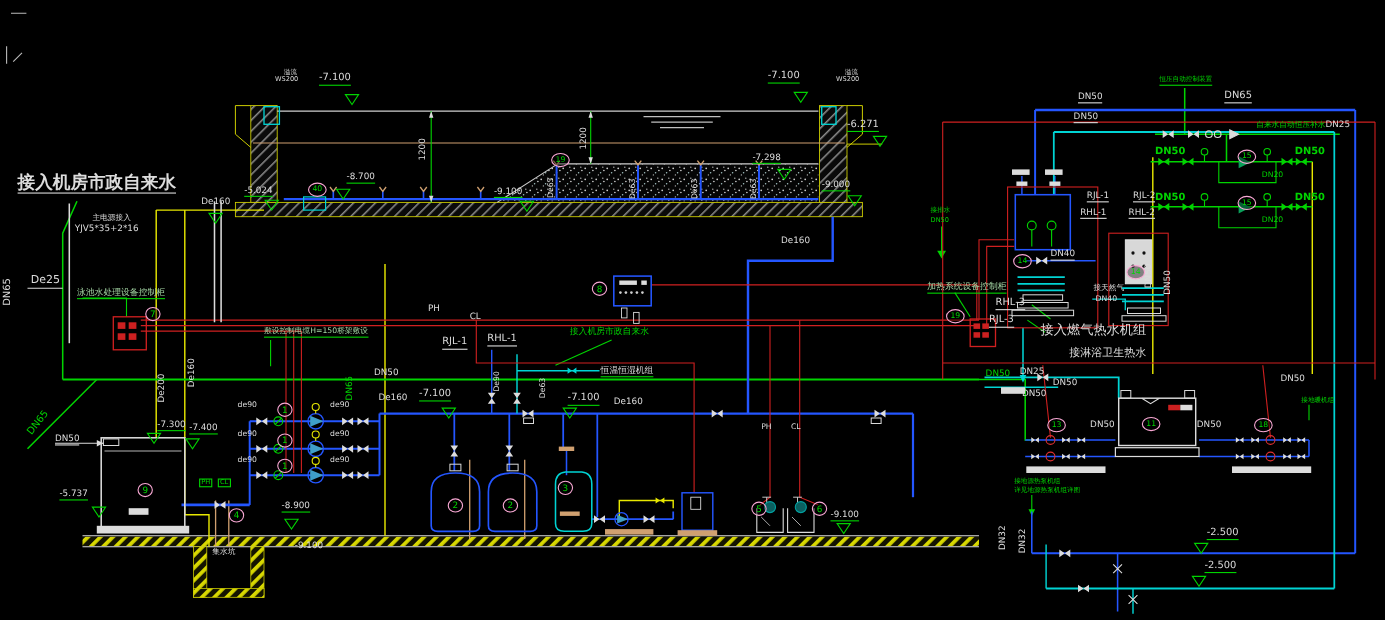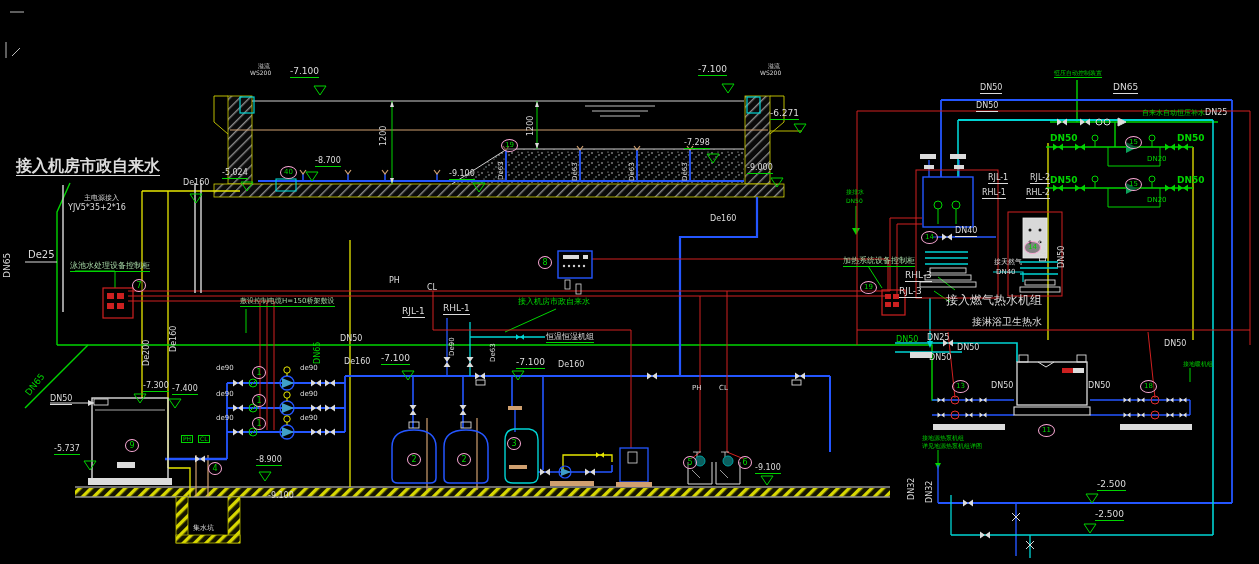--- a/index.html
+++ b/index.html
@@ -505,21 +505,21 @@
       <span class="lbl c-w u-g" style="left: 143px; top: 382px; font-size: 8px;">-7.300</span>
       <span class="lbl c-w u-g" style="left: 172px; top: 385px; font-size: 8px;">-7.400</span>
       <span class="lbl c-w u-g" style="left: 54px; top: 445px; font-size: 8px;">-5.737</span>
       <span class="lbl c-w u-g" style="left: 256px; top: 456px; font-size: 8px;">-8.900</span>
       <span class="lbl c-w" style="left: 268px; top: 492px; font-size: 8px;">-9.100</span>
       <span class="lbl c-w u-g" style="left: 755px; top: 464px; font-size: 8px;">-9.100</span>
       <span class="lbl c-g boxed" style="left: 181px; top: 435px; font-size: 6px;">PH</span>
       <span class="lbl c-g boxed" style="left: 198px; top: 435px; font-size: 6px;">CL</span>
       <span class="lbl c-w" style="left: 692px; top: 385px; font-size: 7px;">PH</span>
       <span class="lbl c-w" style="left: 719px; top: 385px; font-size: 7px;">CL</span>
-      <span class="lbl c-w" style="left: 193px; top: 525px; font-size: 7px;">集水坑</span>
+      <span class="lbl c-w" style="left: 193px; top: 499px; font-size: 7px;">集水坑</span>
       <span class="lbl c-w u-w" style="left: 980px; top: 84px; font-size: 8px;">DN50</span>
       <span class="lbl c-w u-w" style="left: 976px; top: 102px; font-size: 8px;">DN50</span>
       <span class="lbl c-w u-w" style="left: 1113px; top: 83px; font-size: 9px;">DN65</span>
       <span class="lbl c-g u-g" style="left: 1054px; top: 70px; font-size: 6px;">恒压自动控制装置</span>
       <span class="lbl c-g" style="left: 1142px; top: 110px; font-size: 7px;">自来水自动恒压补水</span>
       <span class="lbl c-w" style="left: 1205px; top: 109px; font-size: 8px;">DN25</span>
       <span class="lbl c-g" style="left: 1050px; top: 134px; font-size: 9px; font-weight: bold;">DN50</span>
       <span class="lbl c-g" style="left: 1177px; top: 134px; font-size: 9px; font-weight: bold;">DN50</span>
       <span class="lbl c-g" style="left: 1147px; top: 156px; font-size: 7px;">DN20</span>
       <span class="lbl c-g" style="left: 1050px; top: 176px; font-size: 9px; font-weight: bold;">DN50</span>
@@ -561,21 +561,21 @@
       <span class="tag" style="left: 407px; top: 453px;">2</span>
       <span class="tag" style="left: 457px; top: 453px;">2</span>
       <span class="tag" style="left: 507px; top: 437px;">3</span>
       <span class="tag" style="left: 208px; top: 462px;">4</span>
       <span class="tag" style="left: 683px; top: 456px;">5</span>
       <span class="tag" style="left: 738px; top: 456px;">6</span>
       <span class="tag" style="left: 132px; top: 279px;">7</span>
       <span class="tag" style="left: 538px; top: 256px;">8</span>
       <span class="tag" style="left: 125px; top: 439px;">9</span>
       <span class="tag wide" style="left: 860px; top: 281px;">19</span>
-      <span class="tag wide" style="left: 1038px; top: 379px; margin-top: 45px;">11</span>
+      <span class="tag wide" style="left: 1038px; top: 379px;">11</span>
       <span class="tag wide" style="left: 1140px; top: 380px;">18</span>
       <span class="tag wide" style="left: 952px; top: 380px;">13</span>
       <span class="tag wide" style="left: 921px; top: 231px;">14</span>
       <span class="tag wide" style="left: 1024px; top: 241px;">14</span>
       <span class="tag wide" style="left: 1125px; top: 136px;">15</span>
       <span class="tag wide" style="left: 1125px; top: 178px;">15</span>
       <span class="tag wide" style="left: 501px; top: 139px;">19</span>
       <span class="tag wide" style="left: 280px; top: 166px;">40</span>
     </div>
 </div>

